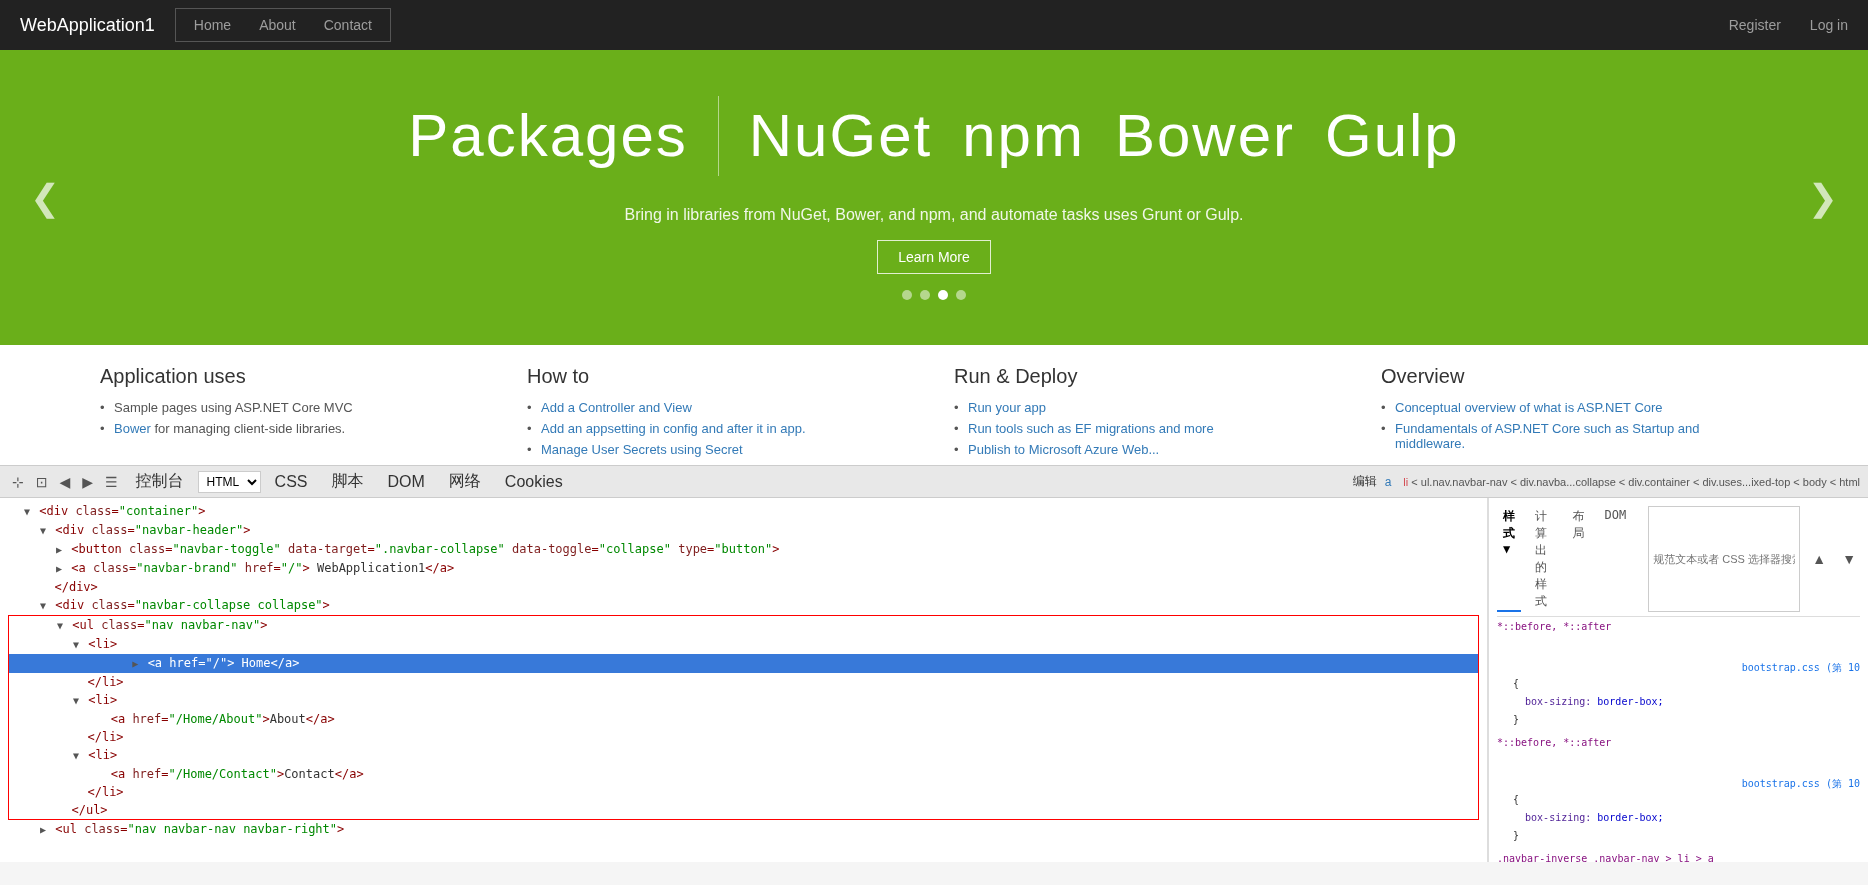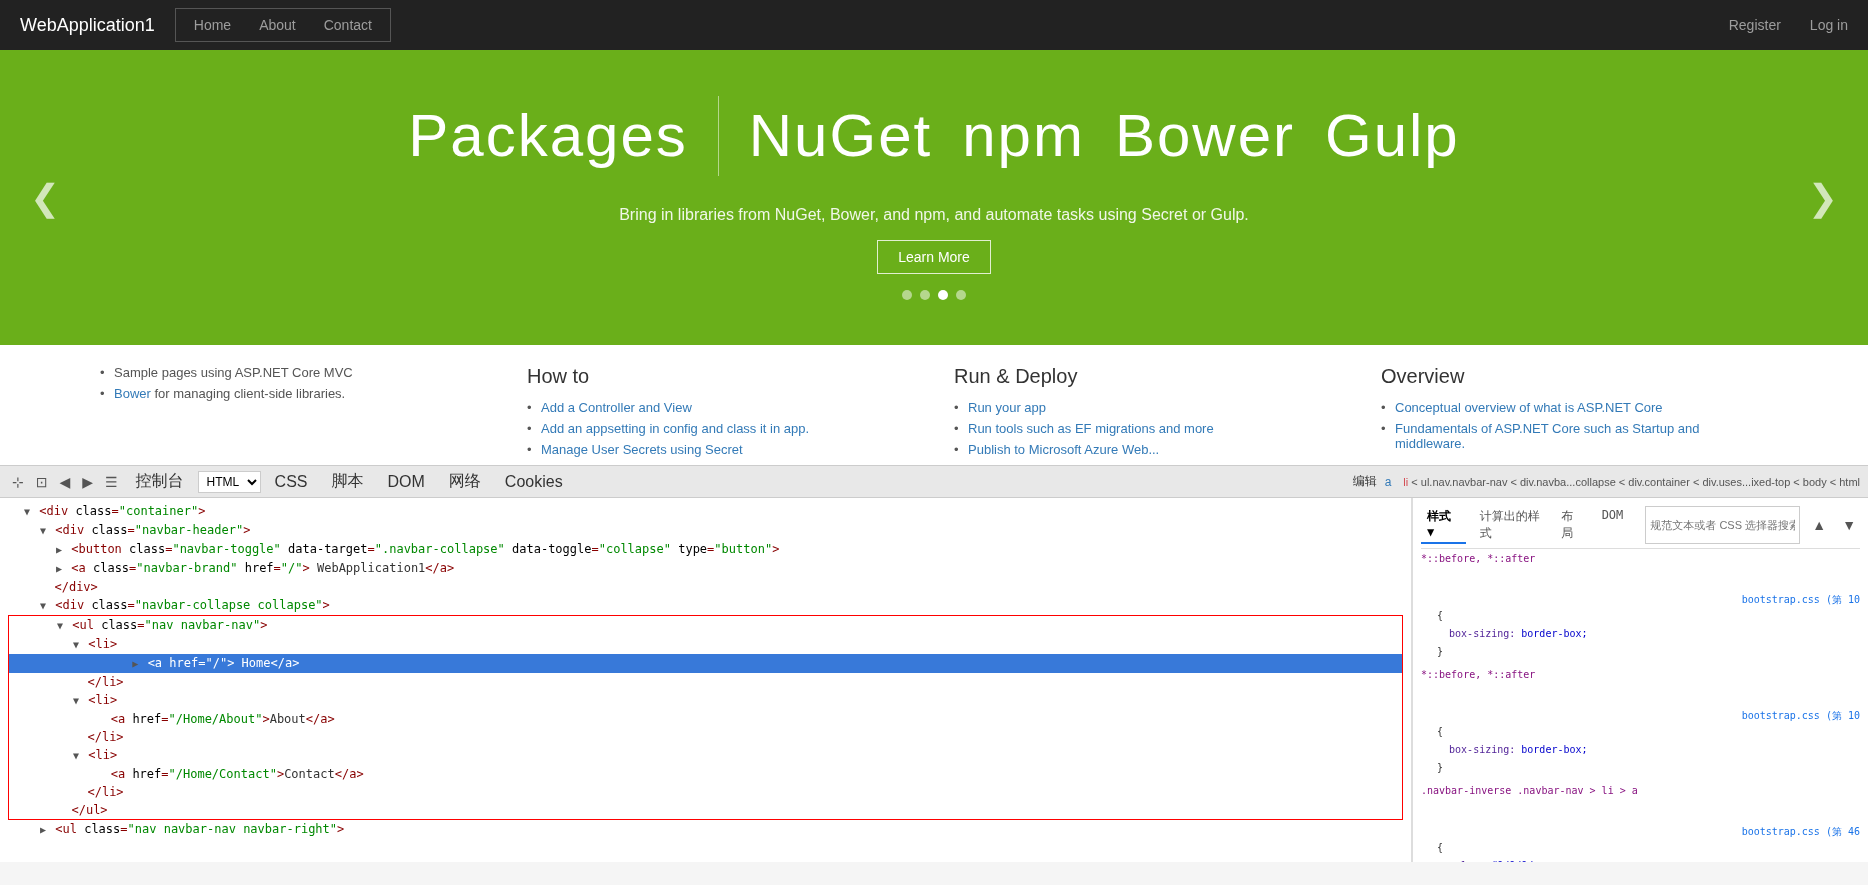--- a/index.html
+++ b/index.html
@@ -219,36 +219,36 @@
       line-height: 18px;
       white-space: nowrap;
       color: #444;
     }
     .dom-indent-1 { padding-left: 16px; }
     .dom-indent-2 { padding-left: 32px; }
     .dom-indent-3 { padding-left: 48px; }
     .dom-indent-4 { padding-left: 64px; }
     .dom-indent-5 { padding-left: 80px; }
     .dom-tag { color: #880000; }
-    .dom-attr { color: #000000; }
+    .dom-attr { color: #7f1d1d; }
     .dom-val { color: #008800; }
     .dom-text { color: #333; }
     .dom-line.selected {
       background: #3879d9;
       color: #fff;
     }
     .dom-line.selected .dom-tag,
     .dom-line.selected .dom-attr,
     .dom-line.selected .dom-val,
     .dom-line.selected .dom-text { color: #fff; }
     .triangle { color: #555; margin-right: 2px; cursor: pointer; font-size: 10px; }
 
     
     .style-panel {
-      width: 456px;
+      width: 380px;
       background: #fff;
       overflow: auto;
       font-family: monospace;
       font-size: 12px;
       padding: 4px 8px;
       border-left: 1px solid #ddd;
     }
     .style-panel-header {
       display: flex;
       gap: 8px;
@@ -323,44 +323,45 @@
   <button class="carousel-arrow left">❮</button>
   <div class="carousel-content">
     <div class="carousel-title">
       <span>Packages</span>
       <div class="divider"></div>
       <span>NuGet</span>
       <span>npm</span>
       <span>Bower</span>
       <span>Gulp</span>
     </div>
-    <div class="carousel-description">Bring in libraries from NuGet, Bower, and npm, and automate tasks using Secret or Gulp.</div>
+    <div class="carousel-description">Bring in libraries from NuGet, Bower, and npm, and automate tasks uses Grunt or Gulp.</div>
     <button class="btn-learn-more">Learn More</button>
     <div class="carousel-indicators">
       <div class="indicator"></div>
       <div class="indicator"></div>
       <div class="indicator active"></div>
       <div class="indicator"></div>
     </div>
   </div>
   <button class="carousel-arrow right">❯</button>
 </div>
 
 <div class="content-sections">
   <div class="section">
+    <h3>Application uses</h3>
     <ul>
       <li>Sample pages using ASP.NET Core MVC</li>
       <li><a>Bower</a> for managing client-side libraries.</li>
     </ul>
   </div>
   <div class="section">
     <h3>How to</h3>
     <ul>
       <li><a>Add a Controller and View</a></li>
-      <li><a>Add an appsetting in config and class it in app.</a></li>
+      <li><a>Add an appsetting in config and after it in app.</a></li>
       <li><a>Manage User Secrets using Secret</a></li>
     </ul>
   </div>
   <div class="section">
     <h3>Run &amp; Deploy</h3>
     <ul>
       <li><a>Run your app</a></li>
       <li><a>Run tools such as EF migrations and more</a></li>
       <li><a>Publish to Microsoft Azure Web...</a></li>
     </ul>

